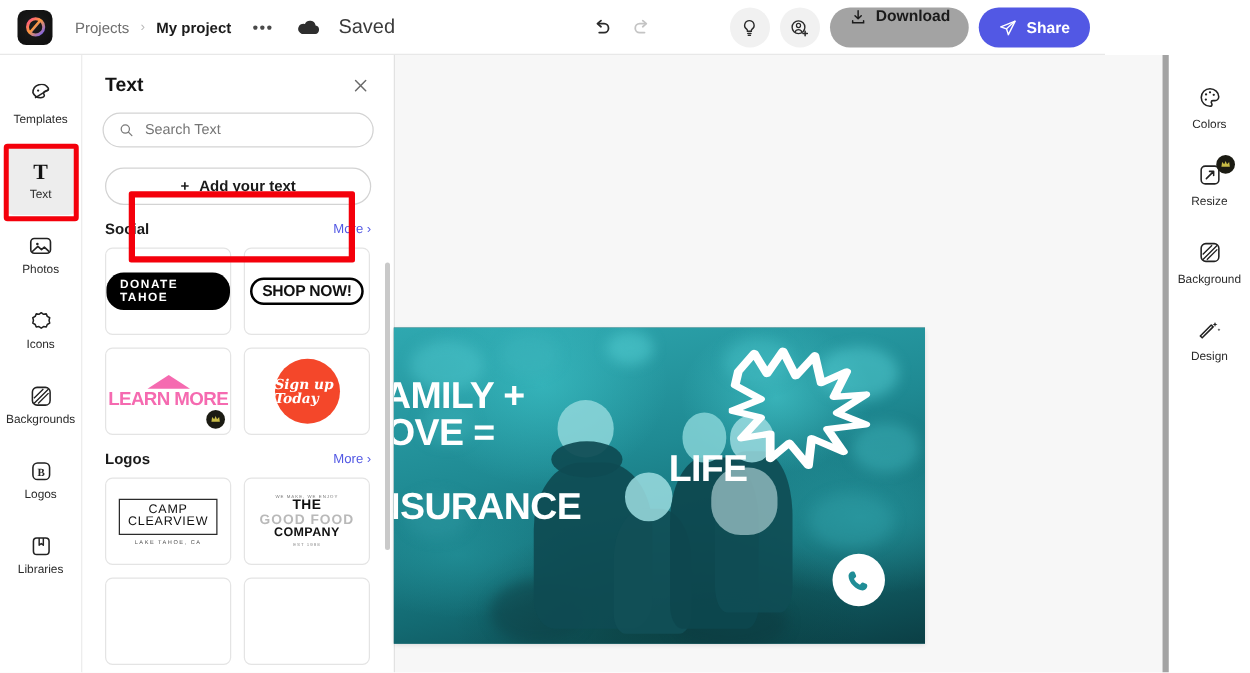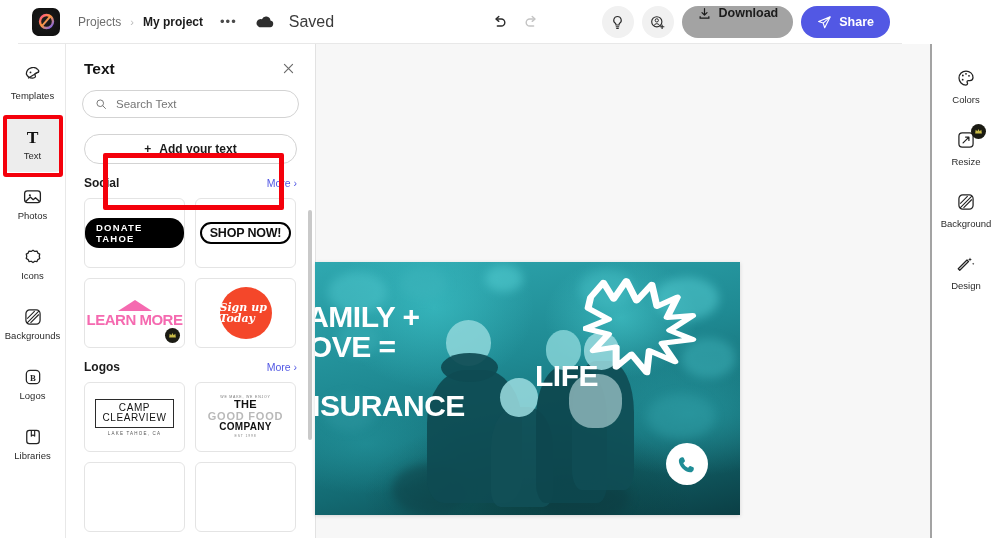--- a/index.html
+++ b/index.html
@@ -9,21 +9,21 @@
     font-family: "Liberation Sans", sans-serif;
     background: #ffffff;
     color: #2c2c2c;
   }
   .app { position: relative; width: 1000px; height: 538px; background:#fff; }
 
   
   .topbar {
     position: absolute; top:0; left:0; width:884px; height:44px;
     background:#ffffff; border-bottom:1px solid #e8e8e8;
-    display:flex; align-items:center;margin-left:18px;
+    display:flex; align-items:center;
   }
   .logo-tile {
     width:28px; height:28px; border-radius:7px; margin-left:14px;
     background: radial-gradient(circle at 45% 45%, #1d1d1d 0%, #0d0d0d 100%);
     display:flex; align-items:center; justify-content:center;
   }
   .breadcrumb { display:flex; align-items:center; margin-left:18px; gap:9px; font-size:12px; }
   .bc-link { color:#6e6e6e; }
   .bc-sep { color:#b9b9b9; font-size:11px; }
   .bc-current { color:#1b1b1b; font-weight:bold; }
@@ -193,21 +193,21 @@
     position:absolute; left:-24px; top:16%; width:76%;
     font-family:"Liberation Sans", sans-serif; font-weight:bold;
     color:#ffffff; font-size:30px; line-height:0.98; letter-spacing:-0.5px;
   }
   .hero-line { white-space:nowrap; }
   .hero-line.r { text-align:right; padding-right:16px; }
 
   
   .right-rail {
     position:absolute; right:0; top:44px; width:70px; height:494px;
-    background:#ffffff; border-left:2px solid #a3a3a3;
+    background:#ffffff; border-left:5px solid #a3a3a3;
     display:flex; flex-direction:column; align-items:center; padding-top:14px;
   }
   .rr-item {
     width:62px; height:56px; margin-bottom:6px; border-radius:8px;
     display:flex; flex-direction:column; align-items:center; justify-content:center;
     cursor:pointer; position:relative;
   }
   .rr-label { font-size:9.5px; color:#2b2b2b; margin-top:5px; }
   .rr-crown {
     position:absolute; right:11px; top:4px; width:15px; height:15px;

